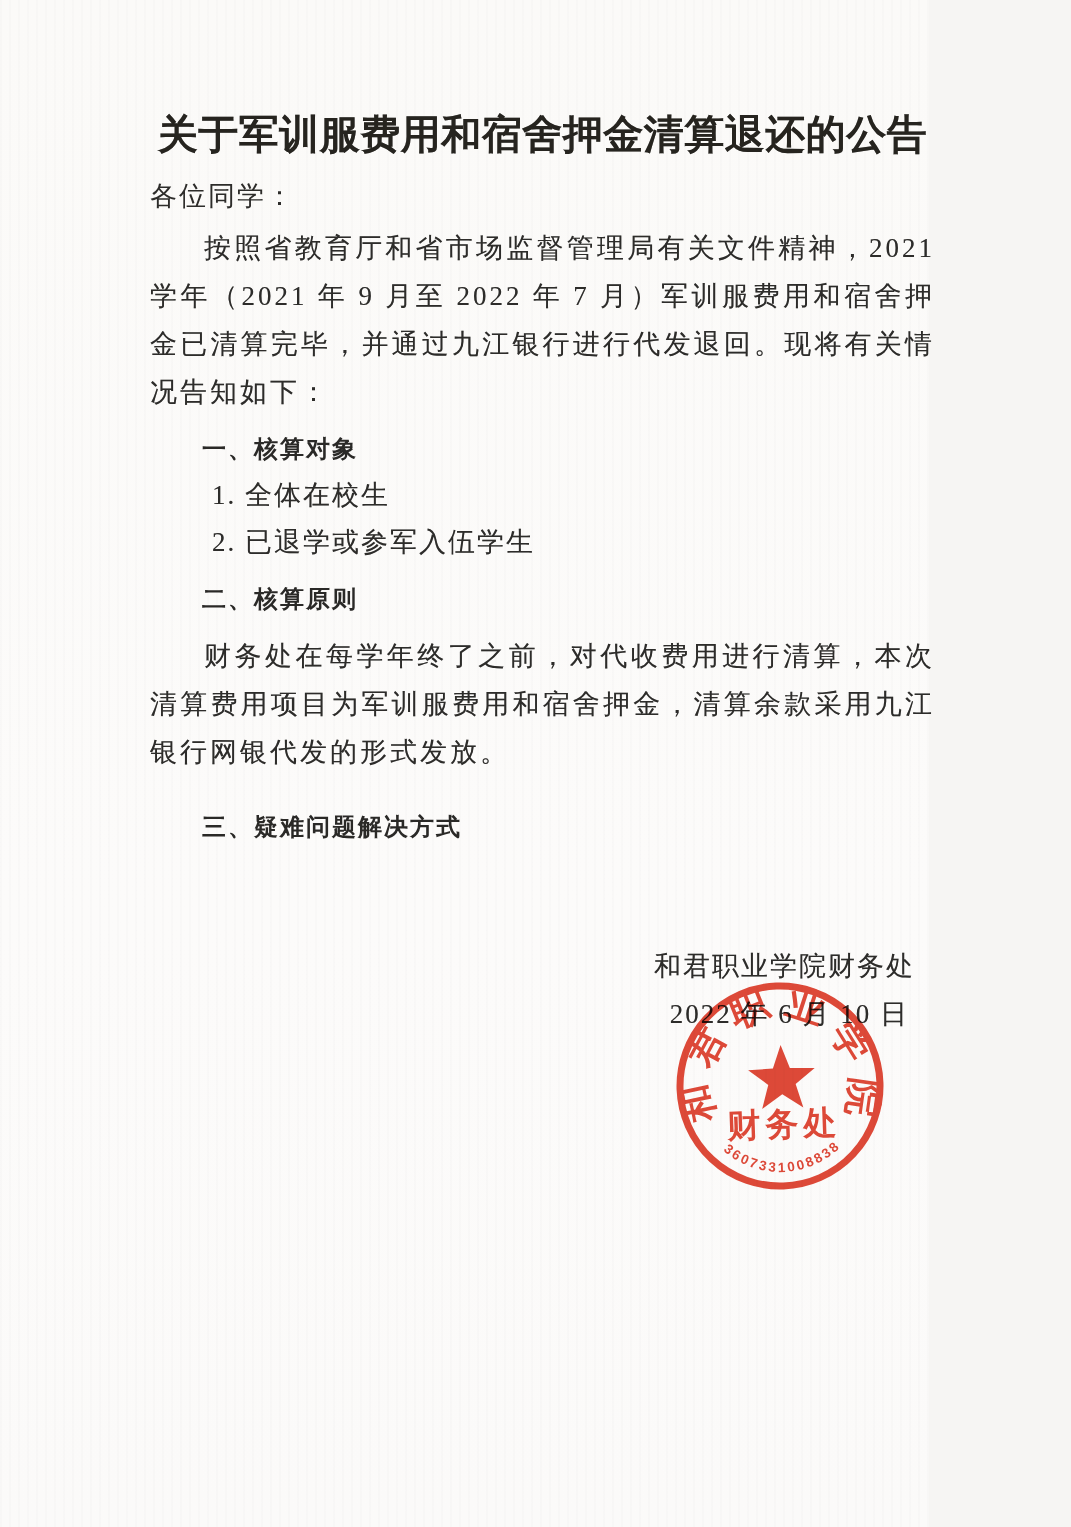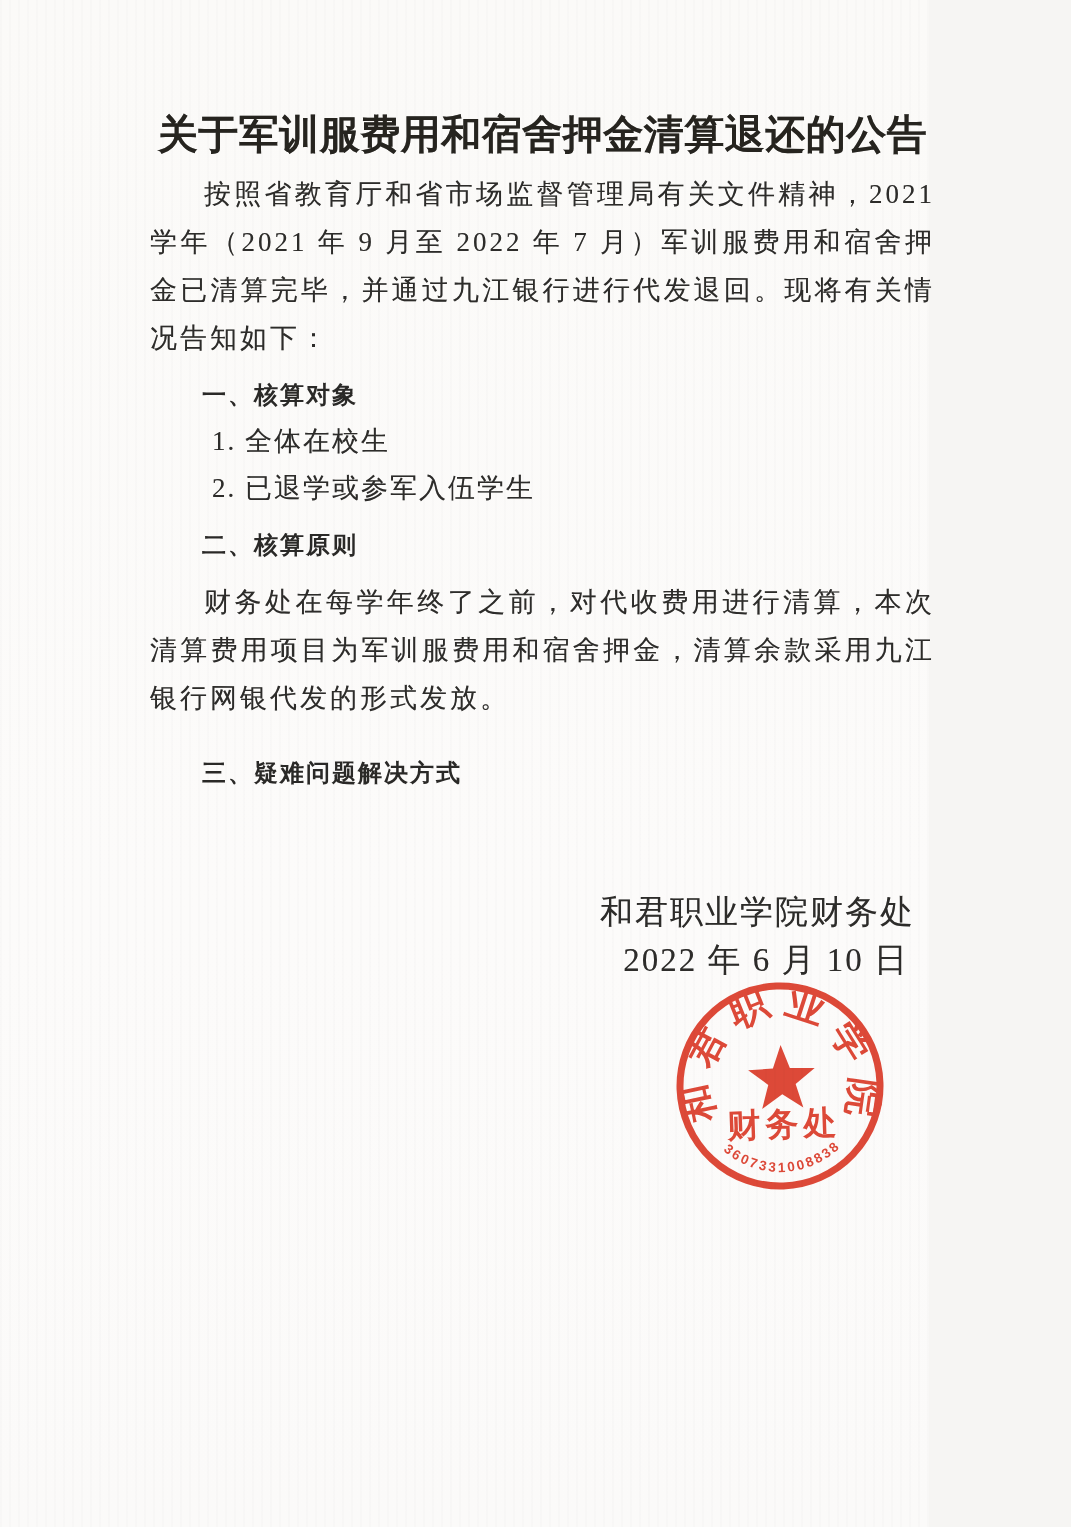--- a/index.html
+++ b/index.html
@@ -67,21 +67,21 @@
   }
   .sec2-heading { margin-top: 10px; }
   .sec2-body { margin-top: 4px; }
   .sec3-heading { margin-top: 28px; }
   .sec3-body { margin-top: 6px; }
   .signature {
     margin-top: 92px;
     text-align: right;
   }
   .sig-line {
-    font-size: 33px;
+    font-size: 27px;
     line-height: 48px;
     letter-spacing: 2px;
     padding-right: 20px;
     text-shadow: 0 0 0.5px rgba(40,40,40,0.35);
   }
   .sig-date { padding-right: 26px; }
   .seal {
     position: absolute;
     left: 630px; top: 932px;
     width: 300px; height: 300px;
@@ -92,20 +92,21 @@
   .seal text { font-family: "Liberation Sans", "DejaVu Sans", sans-serif; }
 </style>
 </head>
 <body>
 
 <div class="page">
   <div class="content">
 
     <h1 class="title">关于军训服费用和宿舍押金清算退还的公告</h1>
 
+    <div class="salutation">各位同学：</div>
 
     <p class="body-par">按照省教育厅和省市场监督管理局有关文件精神，2021 学年（2021 年 9 月至 2022 年 7 月）军训服费用和宿舍押金已清算完毕，并通过九江银行进行代发退回。现将有关情况告知如下：</p>
 
     <div class="section-heading">一、核算对象</div>
     <ul class="list">
       <li>1. 全体在校生</li>
       <li>2. 已退学或参军入伍学生</li>
     </ul>
 
     <div class="section-heading sec2-heading">二、核算原则</div>

